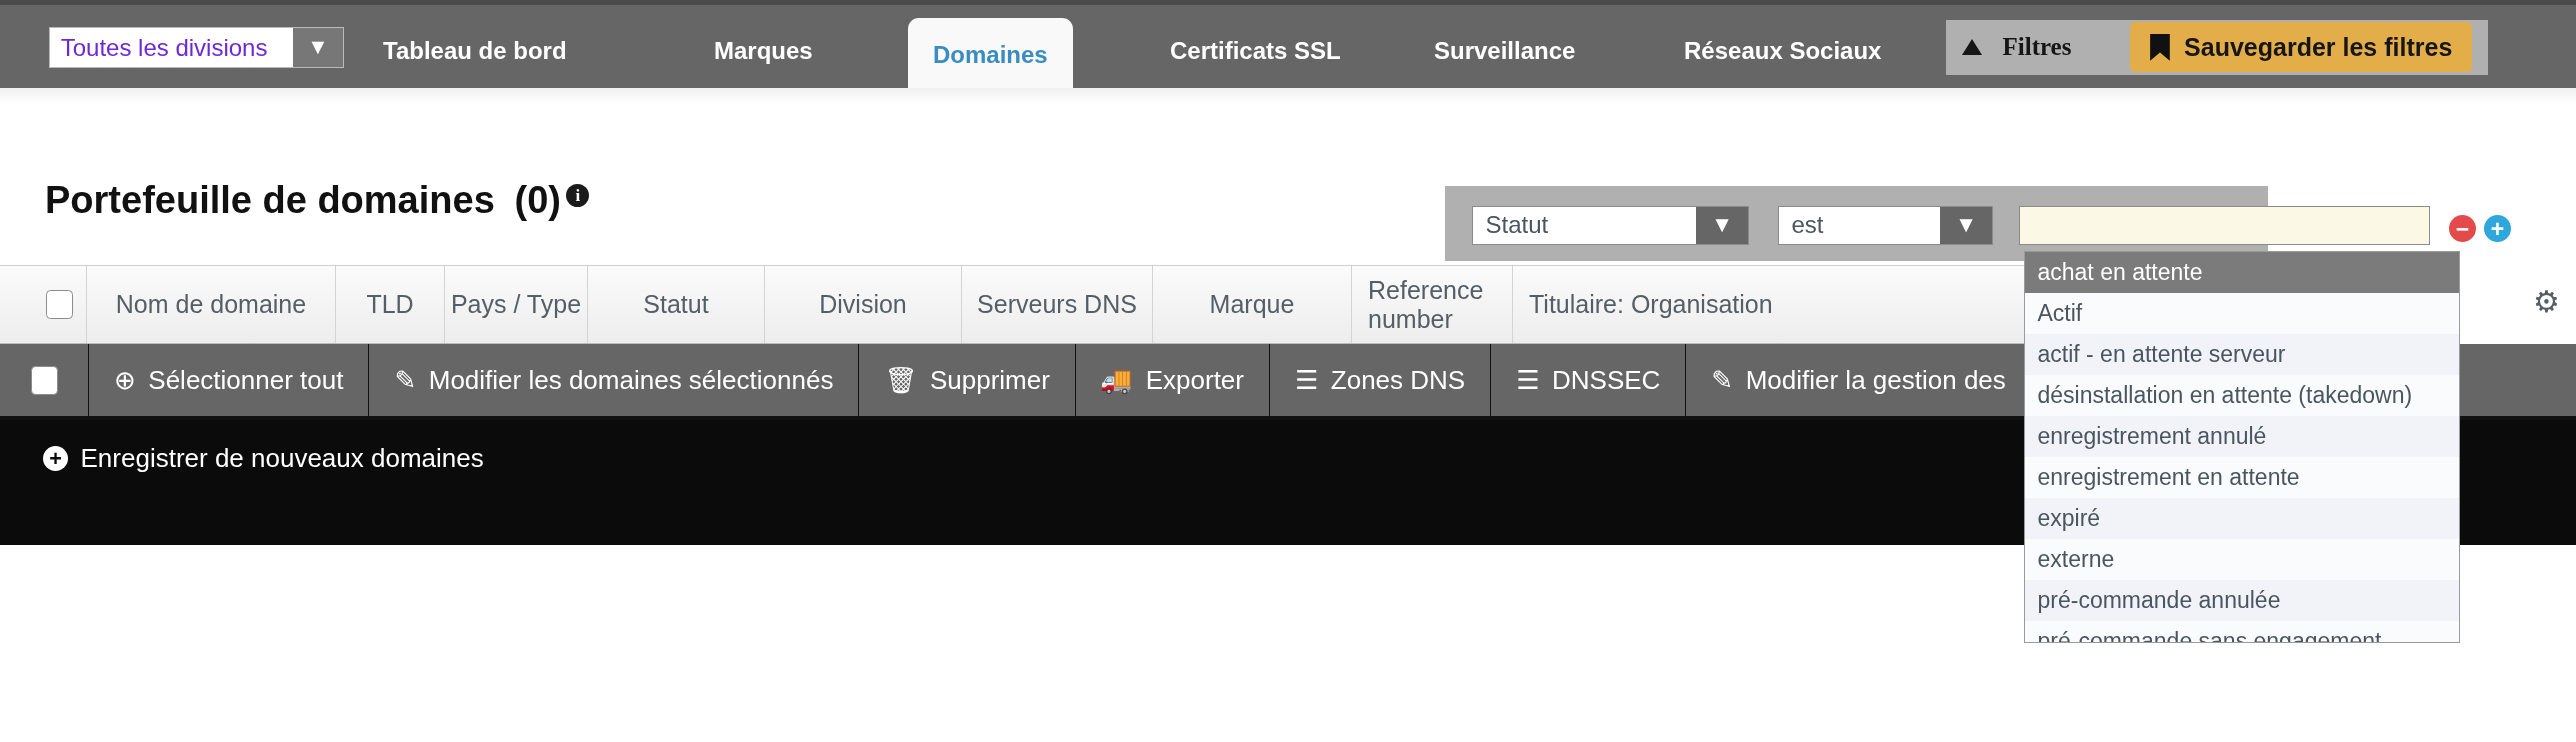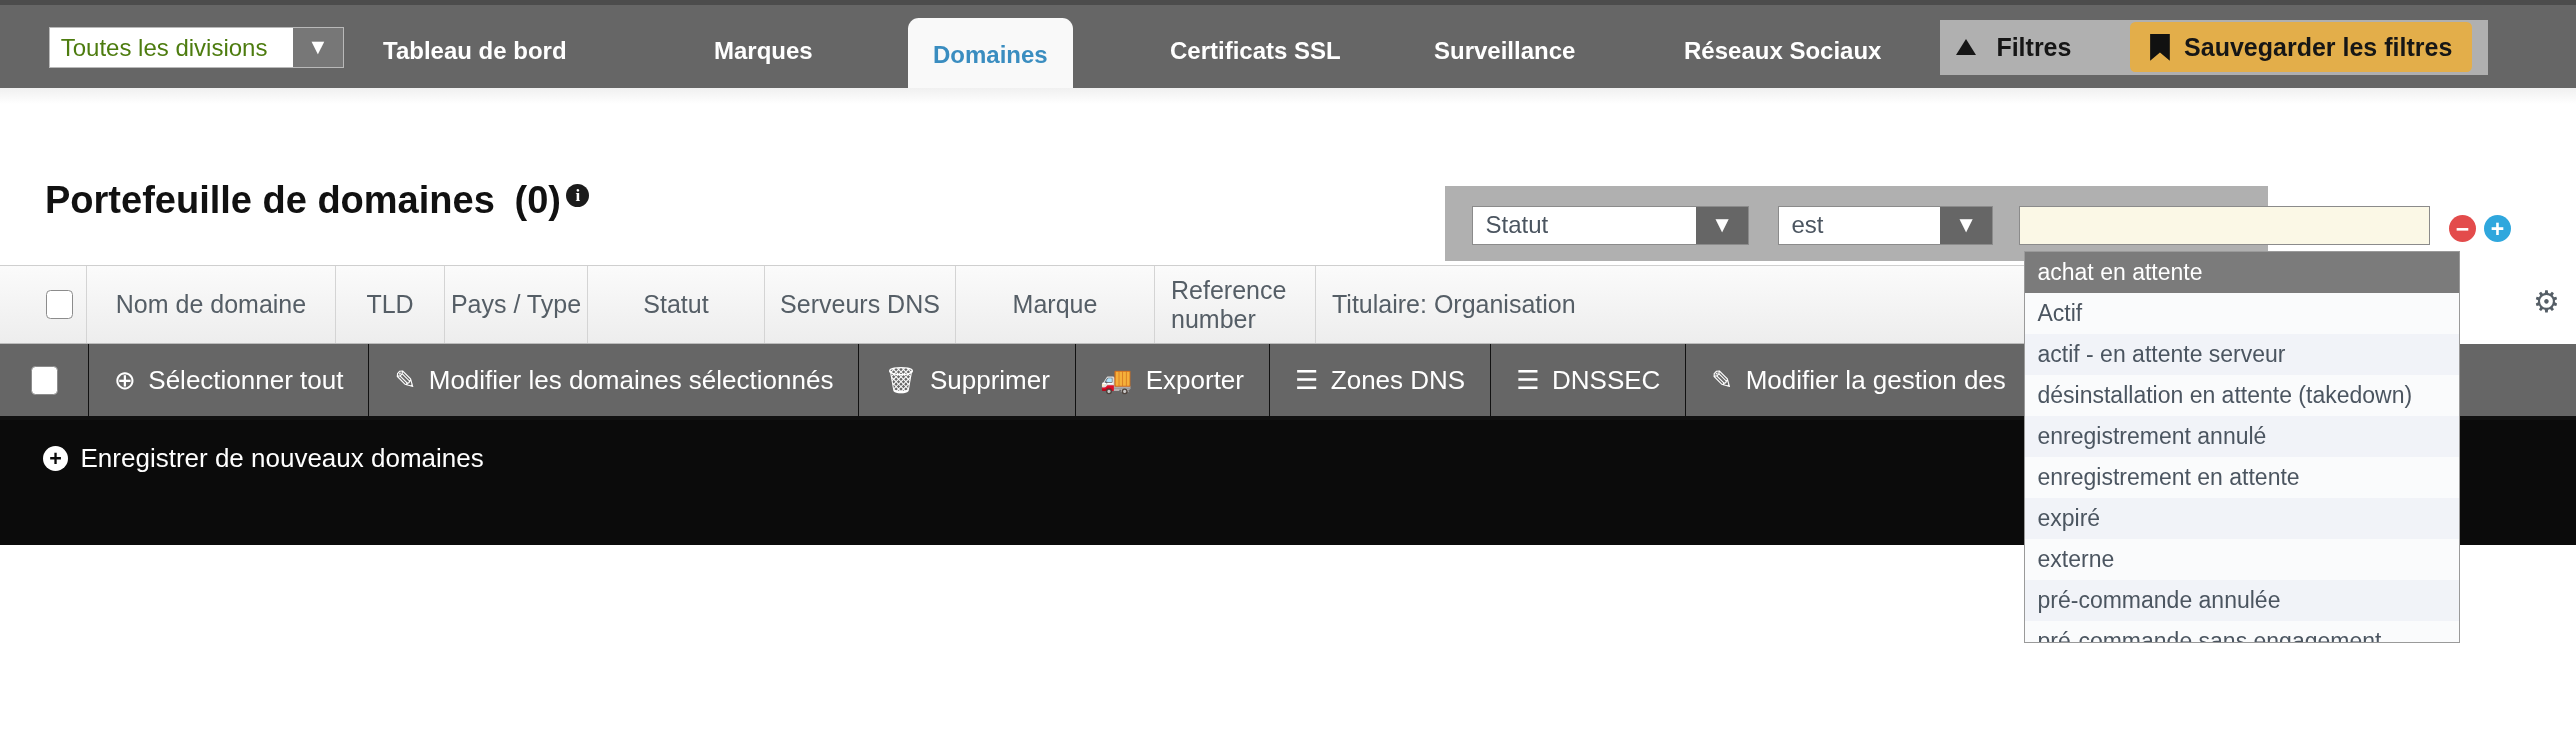--- a/index.html
+++ b/index.html
@@ -20,21 +20,21 @@
   #division-select {
     position: absolute; left: 49px; top: 22.4px;
     width: 295px; height: 41px;
     display: flex; align-items: stretch;
     border: 0.9px solid #b9b9b9;
     background: #ffffff;
   }
   #division-select .dsv-text {
     flex: 1; display: flex; align-items: center;
     padding-left: 10.7px;
-    font-size: 24px; color: #4d7c0f; white-space: nowrap;
+    font-size: 24px; color: #6d28d9; white-space: nowrap;
     background: #ffffff;
   }
   #division-select .dsv-arrow {
     width: 50px; background: #777777;
     display: flex; align-items: center; justify-content: center;
     color: #ffffff; font-size: 21.5px; line-height: 1;
   }
   .navitem {
     position: absolute; top: 5.4px; height: 82px;
     display: flex; align-items: center; justify-content: center;
@@ -73,21 +73,21 @@
   
   #filter-toolbar {
     position: absolute; right: 88px; top: 19.7px;
     height: 55px; background: #b0b0b0;
     display: flex; align-items: center; gap: 18px;
     padding: 0 16px;
   }
   #filters-toggle {
     display: flex; align-items: center; gap: 20px;
     font-size: 25px; font-weight: bold; color: #161616;
-    white-space: nowrap; cursor: pointer;
+    white-space: nowrap; cursor: pointer; font-family: Liberation Serif, serif;
   }
   .tri-up {
     width: 0; height: 0;
     border-left: 10.7px solid transparent; border-right: 10.7px solid transparent;
     border-bottom: 16px solid #161616;
   }
   #save-filters-btn {
     display: flex; align-items: center; gap: 14.3px;
     background: #e3ae4a; color: #161616;
     font-size: 25px; font-weight: bold;
@@ -266,20 +266,21 @@
 </div>
 
 <div id="table-head">
   <div class="th th-check">
     <span class="chk"></span>
   </div>
   <div class="th" style="width:249px;">Nom de domaine</div>
   <div class="th" style="width:109px;">TLD</div>
   <div class="th" style="width:143px;">Pays / Type</div>
   <div class="th" style="width:177px;">Statut</div>
+  <div class="th" style="width:197px;">Division</div>
   <div class="th" style="width:191px;">Serveurs DNS</div>
   <div class="th" style="width:199px;">Marque</div>
   <div class="th leftcell" style="width:161px;">Reference number</div>
   <div class="th leftcell" style="flex:1;">Titulaire: Organisation</div>
 </div>
 <div id="gear-icon-wrap">⚙</div>
 
 <div id="action-toolbar">
   <div class="tb-btn tb-check">
     <span class="chk"></span>

